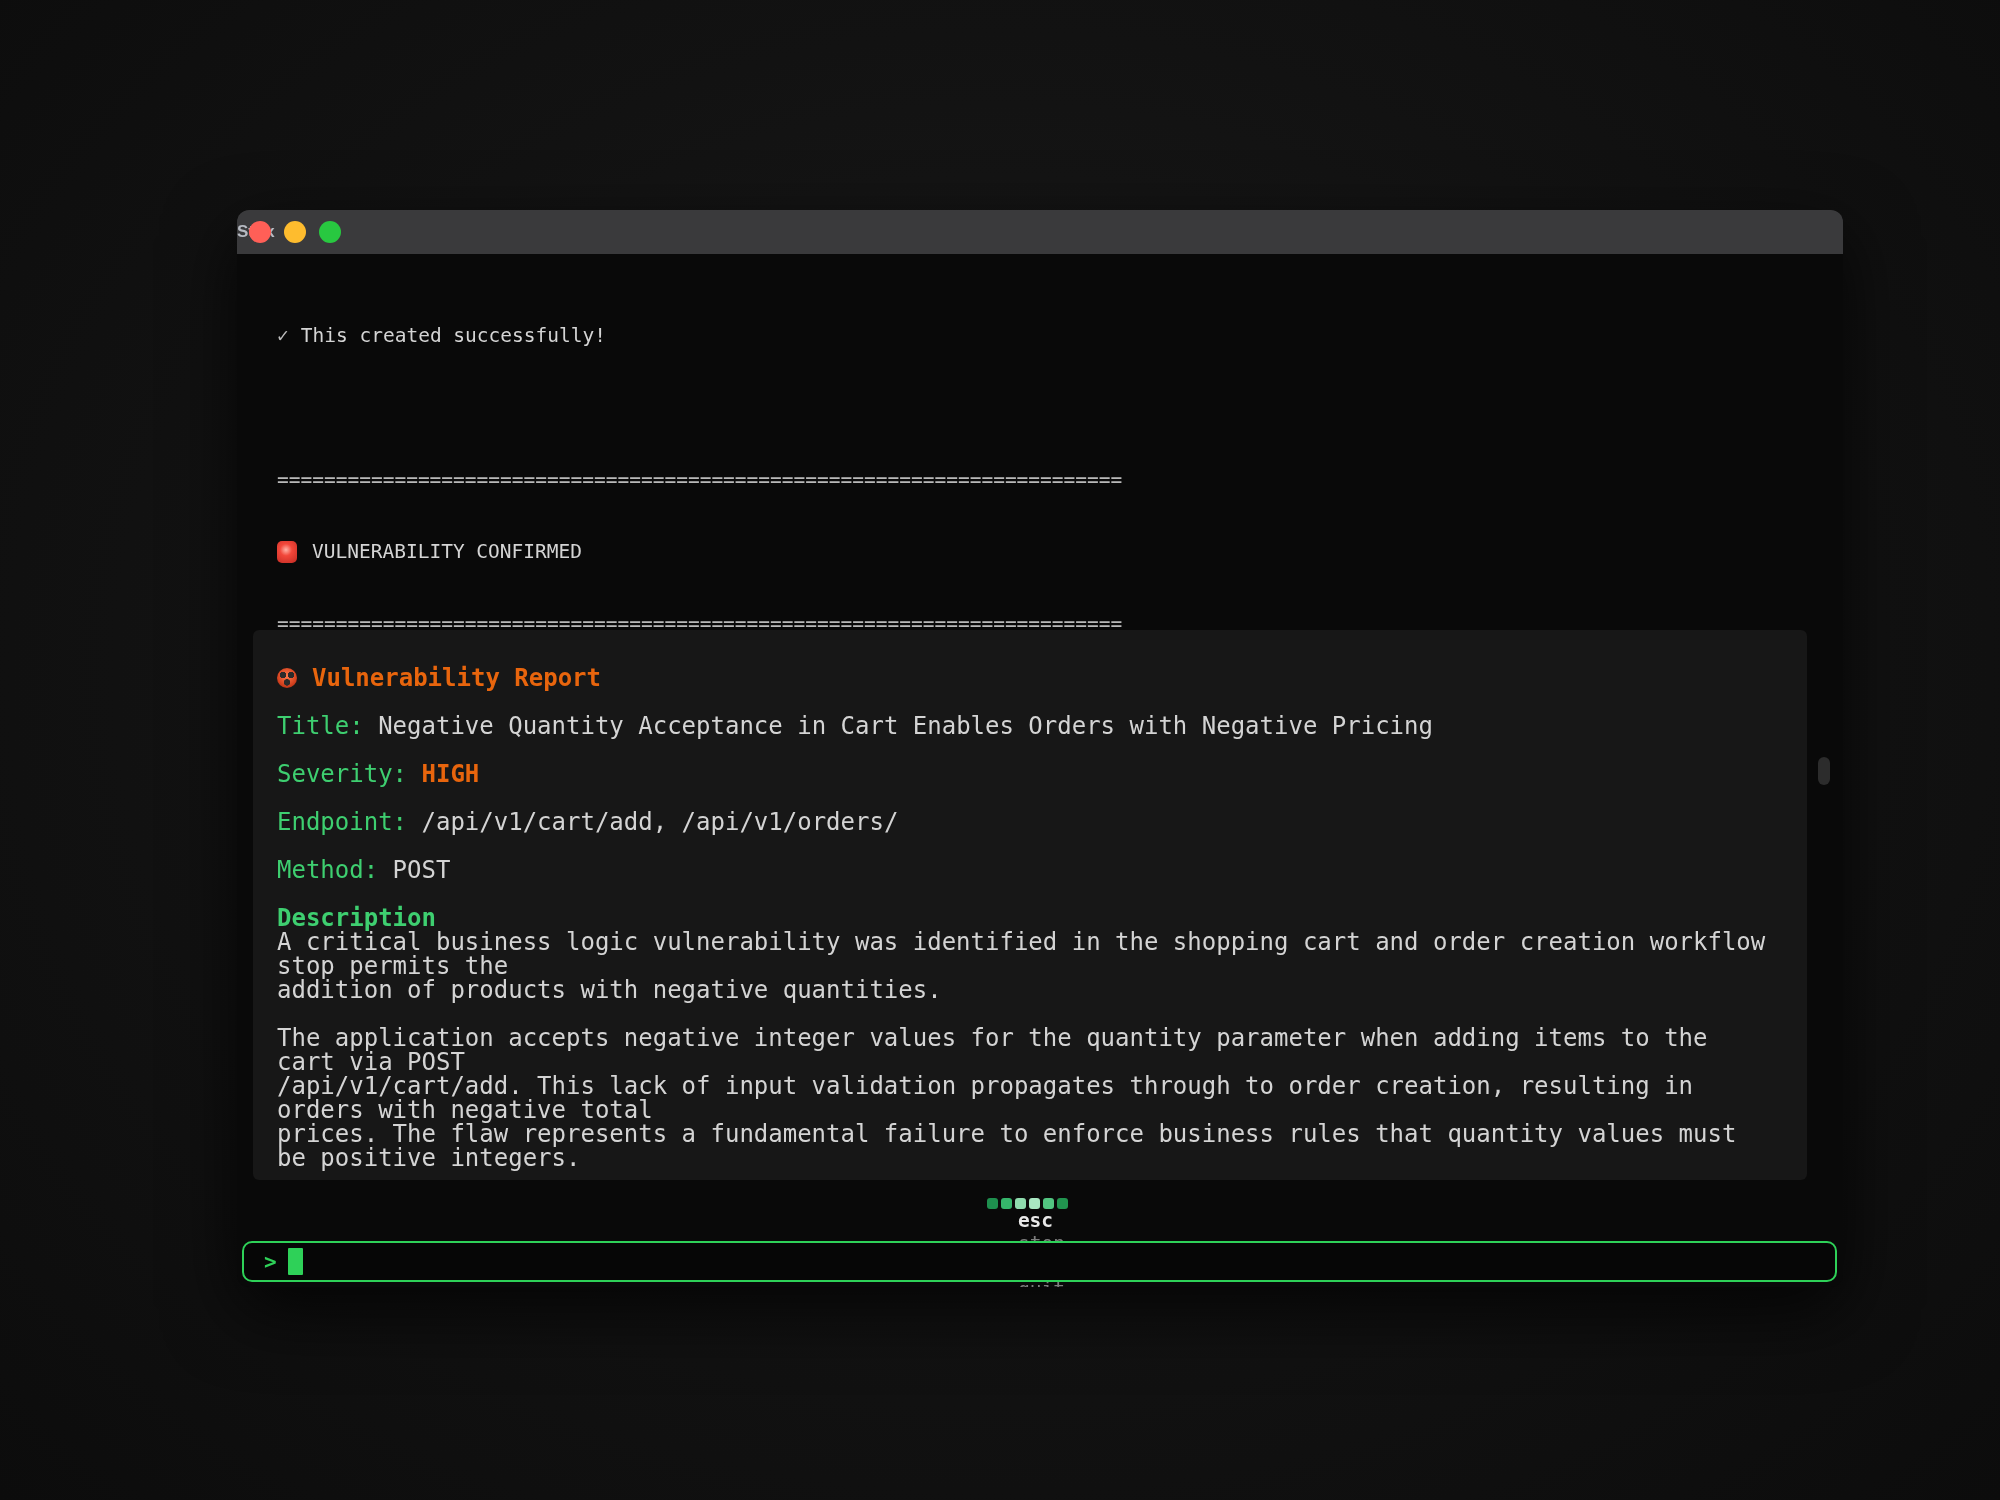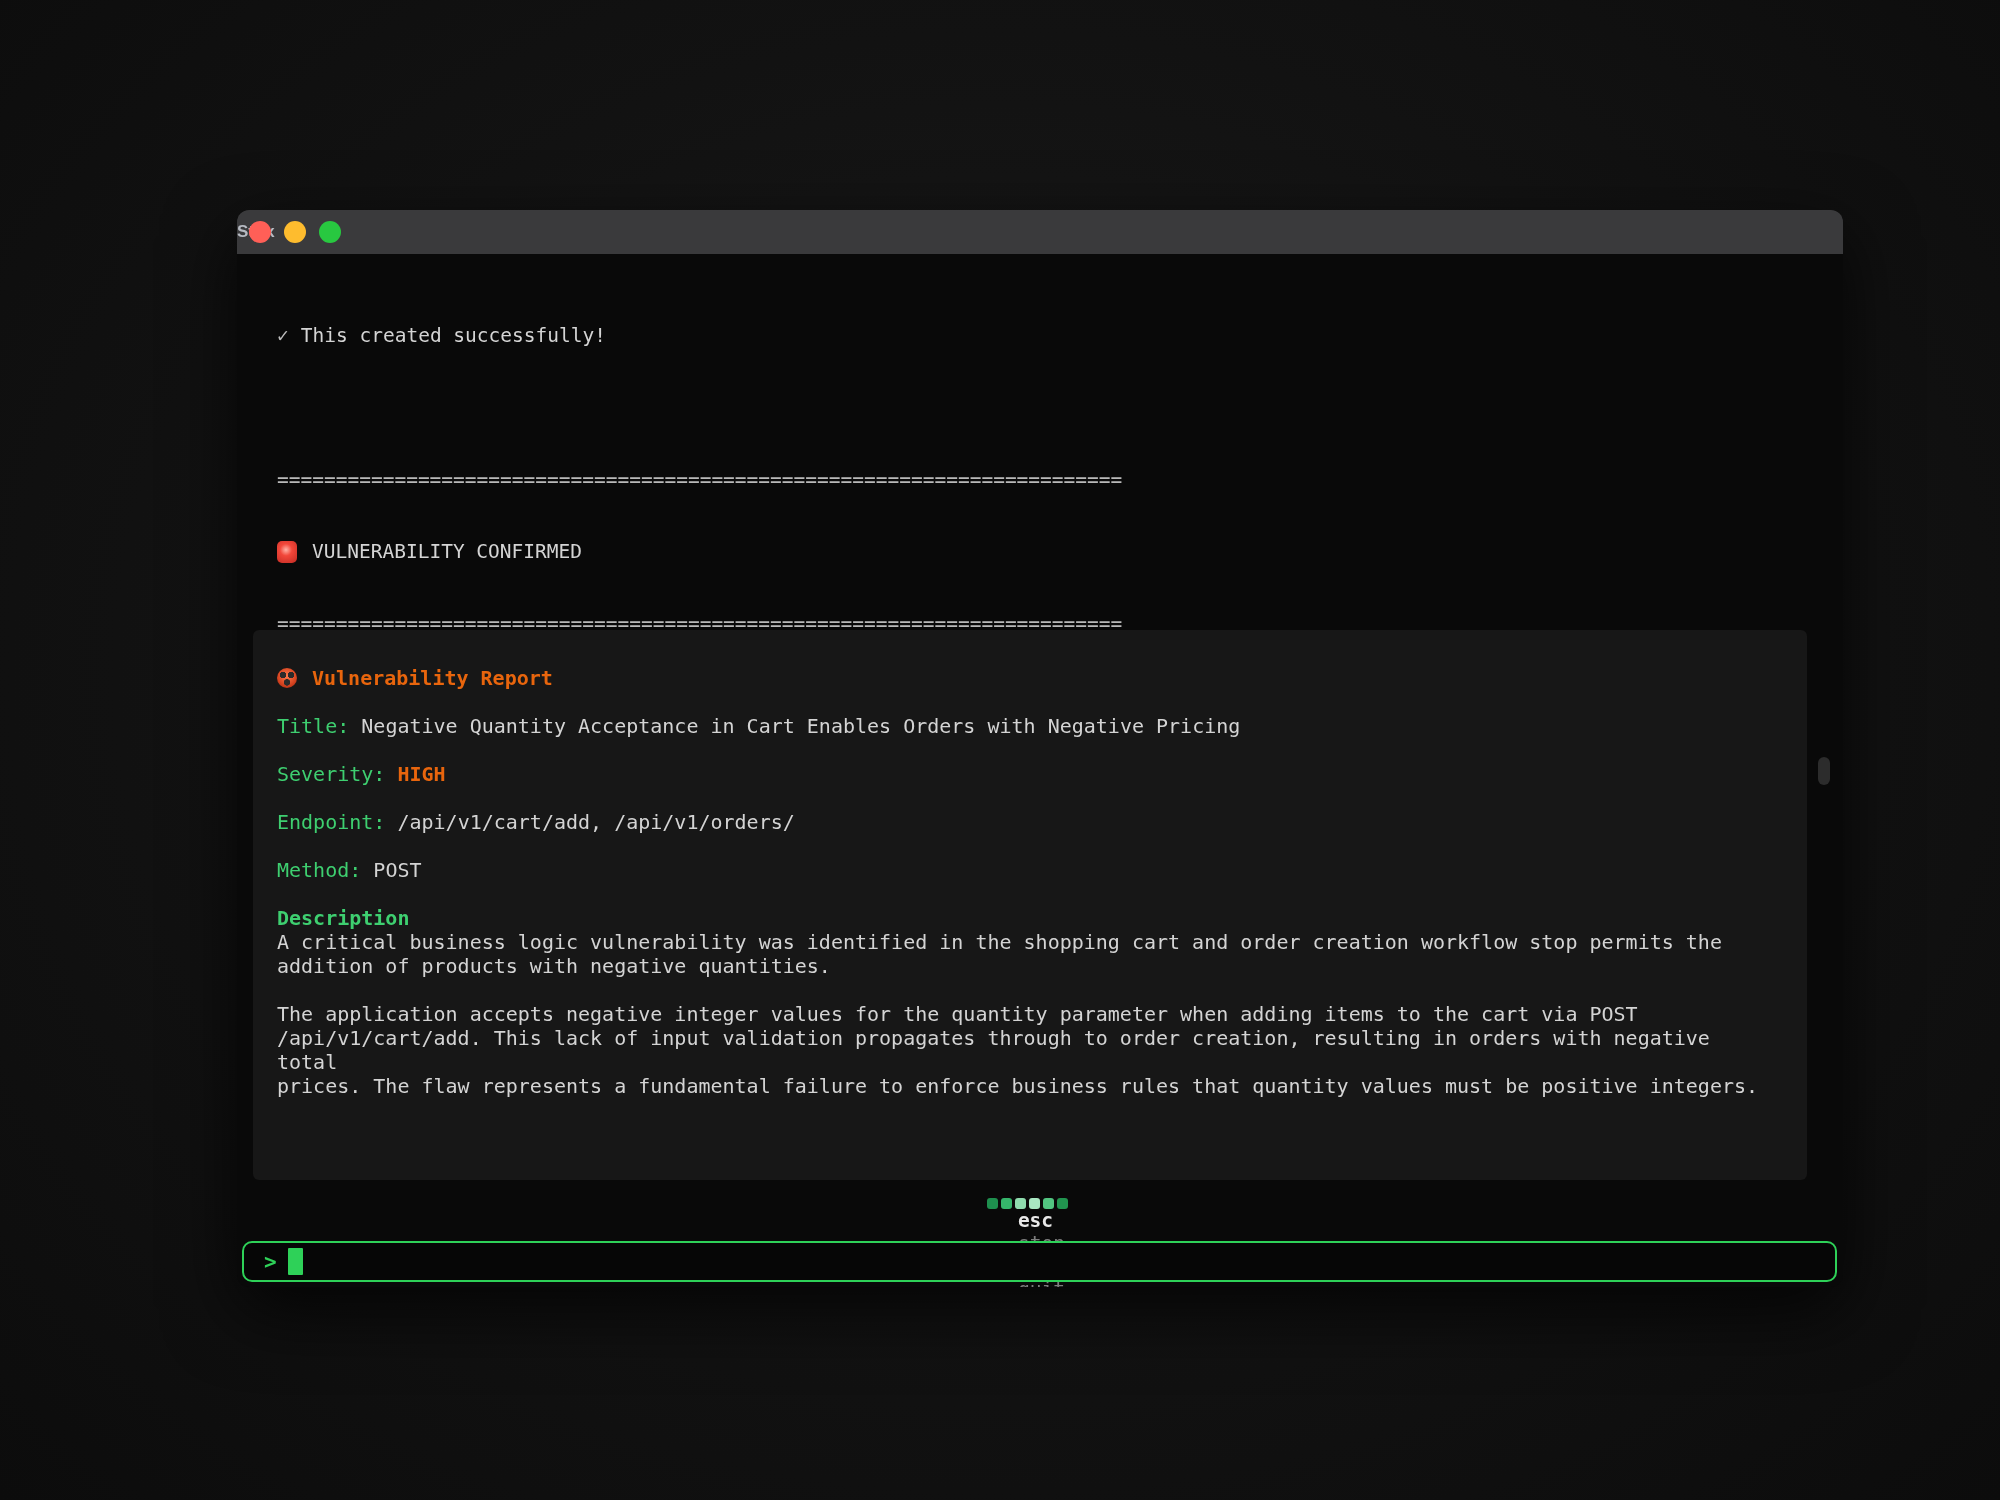--- a/index.html
+++ b/index.html
@@ -52,21 +52,21 @@
       radial-gradient(circle at 50% 72%, #2b2b2b 0 3px, transparent 3.5px),
       radial-gradient(circle at 50% 40%, #ff7b4a 0%, #d4421f 60%, #8f2410 100%);
     display:inline-block; flex:none;
   }
 
   
   .panel {
     position:absolute; left:16px; top:420px; width:1554px; height:550px;
     background:#171717; border-radius:6px; overflow:hidden;
     padding:36px 32px 0 24px;
-    font-size:20px; line-height:24px; color:#d4d4d4;
+    font-size:24px; line-height:24px; color:#d4d4d4;
   }
   .panel .row { margin-bottom:24px; height:24px; display:flex; align-items:center; white-space:pre; }
   .report-heading { color:#e8650d; font-weight:bold; }
   .label { color:#3ecf70; font-weight:normal; }
   .val-plain { color:#d4d4d4; }
   .val-orange { color:#e8650d; font-weight:bold; }
   .val-dim { color:#979797; }
   .desc-heading { color:#3ecf70; font-weight:bold; height:24px; }
   .para { white-space:pre-wrap; color:#d4d4d4; }
   .para + .para { margin-top:24px; }

